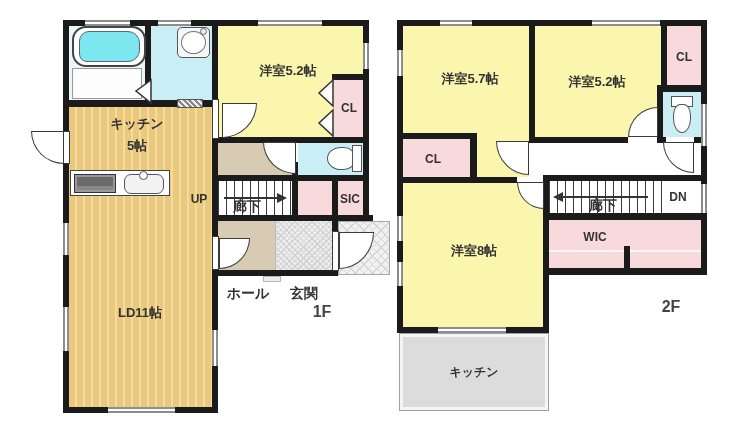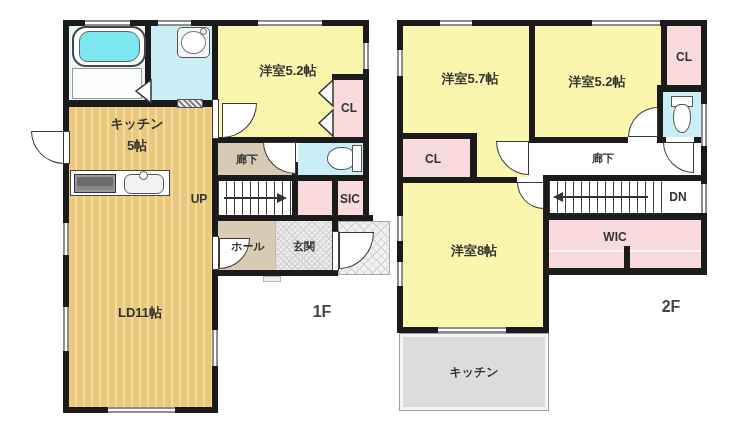--- a/index.html
+++ b/index.html
@@ -6,21 +6,21 @@
   #canvas{position:relative;width:740px;height:434px;background:#fff;overflow:hidden;
           font-family:"Liberation Sans","DejaVu Sans",sans-serif;color:#222;}
   #canvas div{box-sizing:border-box;}
   .abs{position:absolute;}
   .wall{position:absolute;background:var(--wall);}
   .room{position:absolute;}
   .lbl{position:absolute;transform:translate(-50%,-50%);font-weight:bold;color:#333;
        white-space:nowrap;text-align:center;}
   .lbl-room{font-size:13px;}
   .lbl-sm{font-size:12px;}
-  .lbl-xs{font-size:11px;}
+  .lbl-xs{font-size:14px;margin-top:48px;}
   .lbl-floor{font-size:16px;color:#444;}
   .win-h{position:absolute;height:6px;background:#fff;border-top:2px solid #8d8d8d;border-bottom:2px solid #8d8d8d;}
   .win-v{position:absolute;width:6px;background:#fff;border-left:2px solid #8d8d8d;border-right:2px solid #8d8d8d;}
   .fan{position:absolute;background:#fff;border:1.5px solid #3a3a3a;}
   .fan-tl{border-radius:0 0 100% 0;}
   .fan-tr{border-radius:0 0 0 100%;}
   .fan-br{border-radius:100% 0 0 0;}
   .leaf{position:absolute;background:#fff;border:1px solid #3a3a3a;}
   .stairs{position:absolute;background:
       repeating-linear-gradient(90deg,#3c3c3c 0 1.5px,transparent 1.5px 8px),#fff;}
@@ -201,17 +201,17 @@
   <div class="abs" style="left:671px;top:96px;width:22px;height:11px;background:#fff;border:1.5px solid #555;"></div>
   <div class="abs" style="left:673px;top:104px;width:18px;height:29px;background:#fff;border:1.5px solid #555;border-radius:40% 40% 50% 50%;"></div>
 
   <div class="lbl lbl-room" style="left:470px;top:79px;">洋室5.7帖</div>
   <div class="lbl lbl-room" style="left:597px;top:82px;">洋室5.2帖</div>
   <div class="lbl lbl-room" style="left:474px;top:251px;">洋室8帖</div>
   <div class="lbl lbl-sm" style="left:684px;top:57px;">CL</div>
   <div class="lbl lbl-sm" style="left:433px;top:159px;">CL</div>
   <div class="lbl lbl-xs" style="left:603px;top:158px;">廊下</div>
   <div class="lbl lbl-sm" style="left:678px;top:197px;">DN</div>
-  <div class="lbl lbl-sm" style="left:615px;top:237px;">WIC</div>
+  <div class="lbl lbl-sm" style="left:595px;top:237px;">WIC</div>
   <div class="lbl lbl-sm" style="left:474px;top:372px;">キッチン</div>
   <div class="lbl lbl-floor" style="left:671px;top:307px;">2F</div>
 
 </div>
 
 </body></html>

